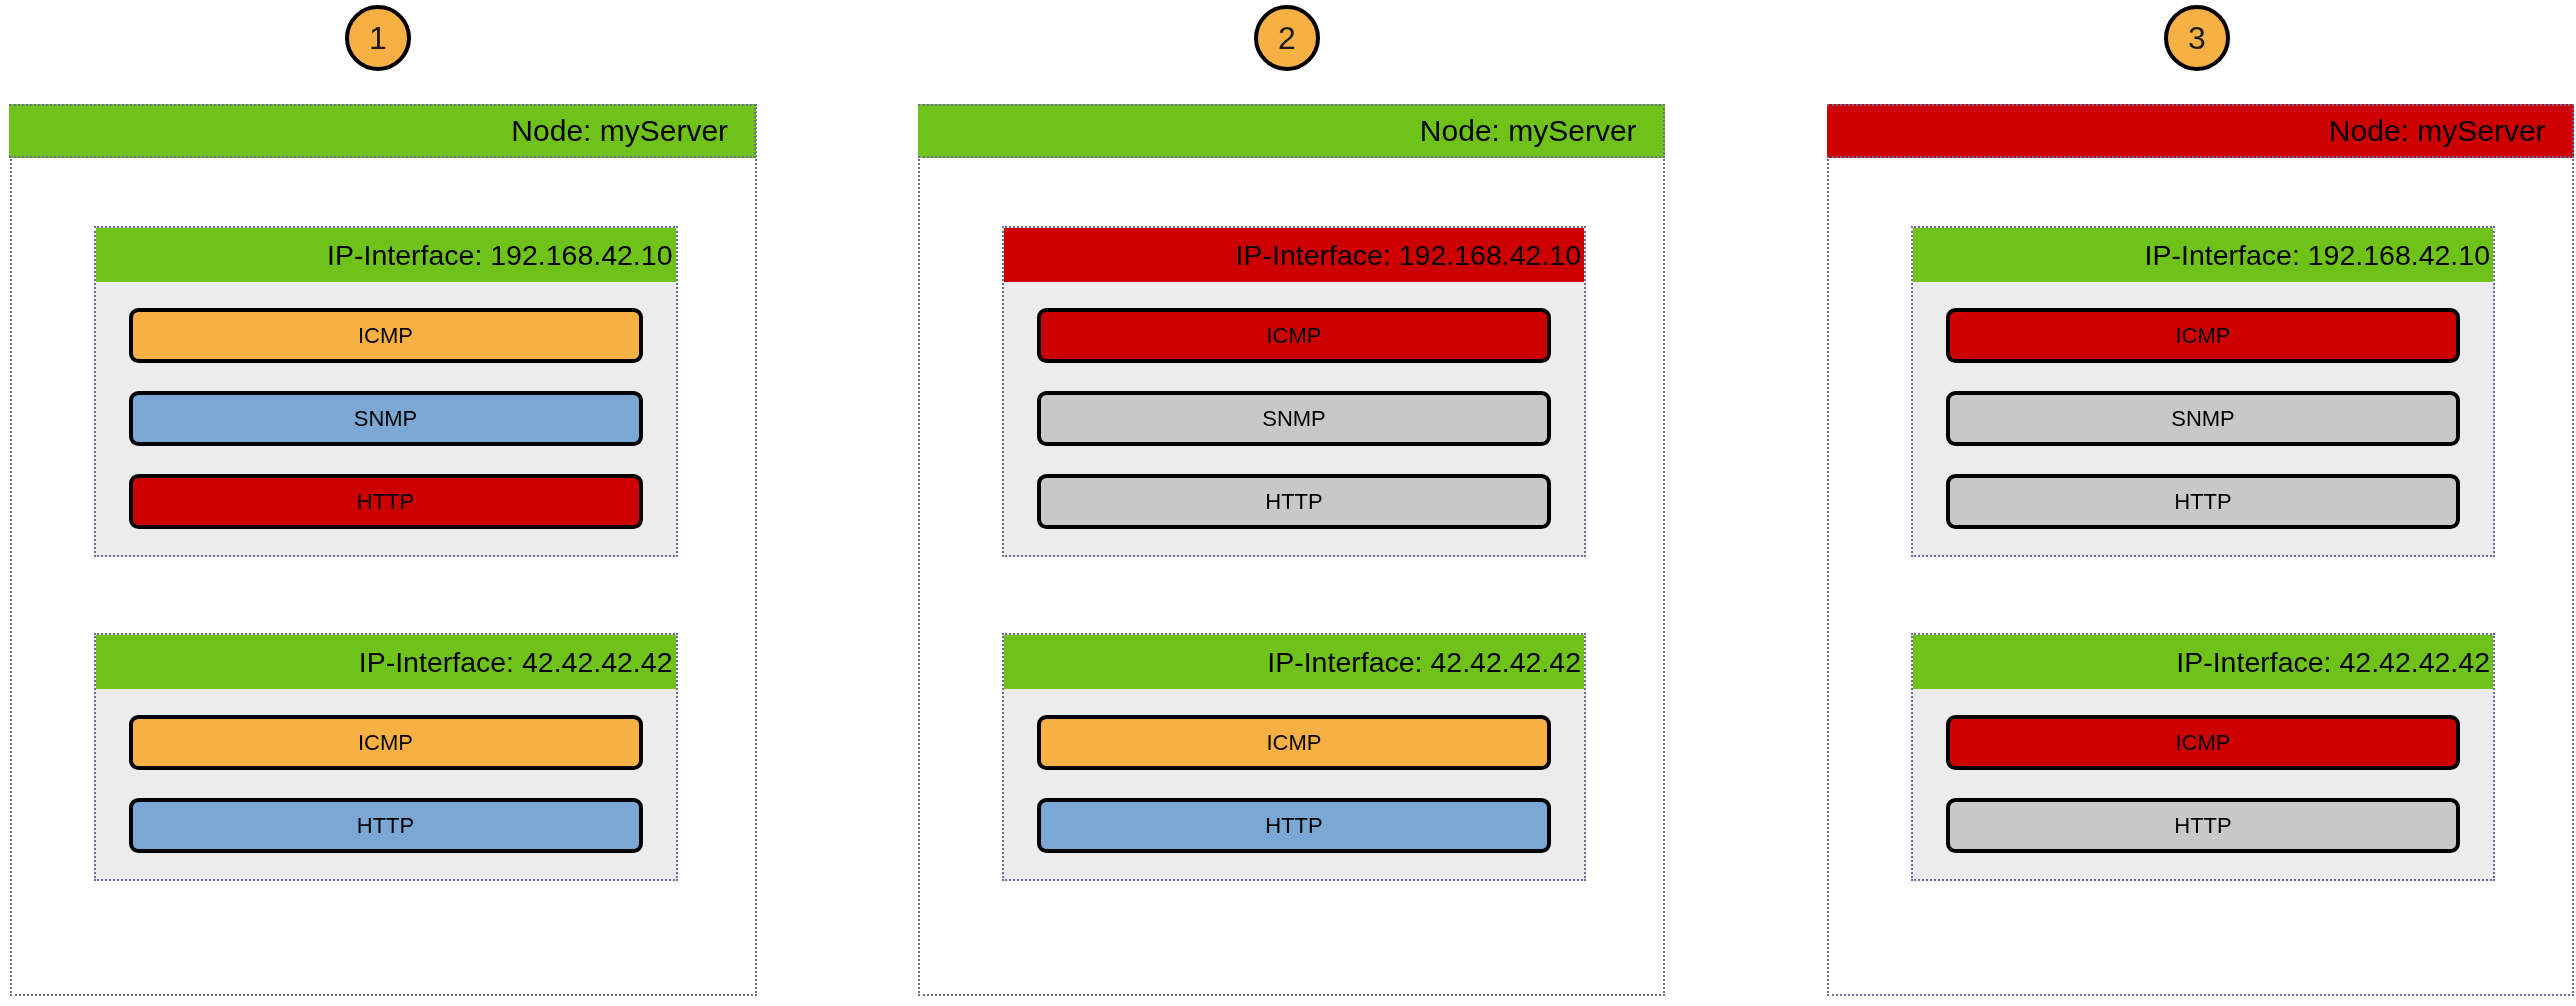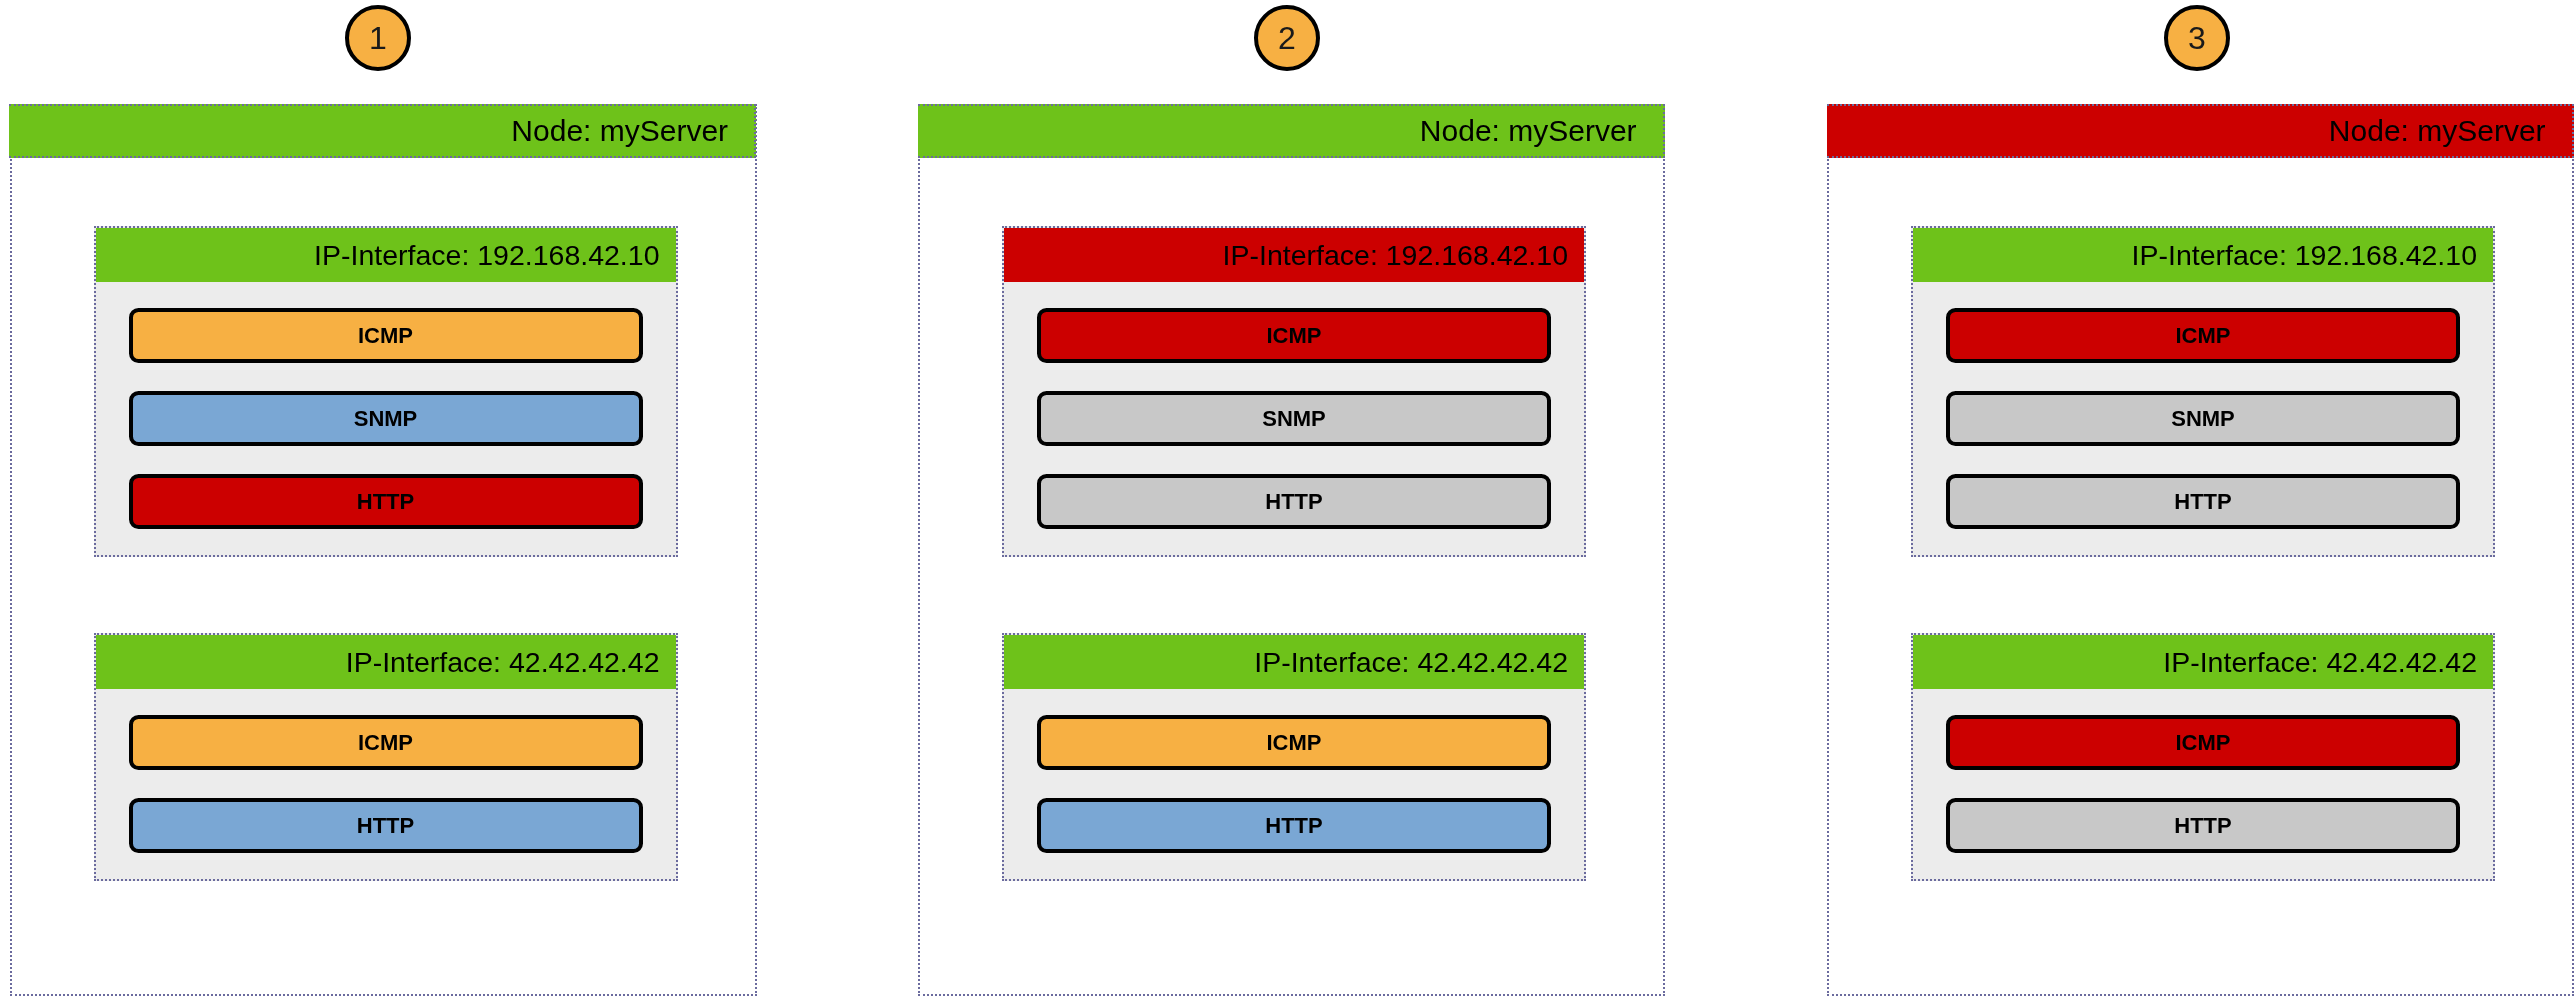--- a/index.html
+++ b/index.html
@@ -69,21 +69,21 @@
     box-sizing: border-box;
     border: 2.4px dotted #6b6b9e;
     background: #ececec;
   }
   .iface-header {
     box-sizing: border-box;
     height: 54px;
     display: flex;
     align-items: center;
     justify-content: flex-end;
-    padding-right: 16px;
+    padding-right: 3px;
     font-size: 28.5px;
     color: #000000;
   }
   .iface-body {
     box-sizing: border-box;
     padding: 26px 33px 26px 33px;
     display: flex;
     flex-direction: column;
     gap: 28px;
   }
@@ -92,21 +92,20 @@
   .chip {
     box-sizing: border-box;
     height: 55px;
     border: 4px solid #000000;
     border-radius: 9.5px;
     display: flex;
     align-items: center;
     justify-content: center;
     font-size: 22px;
     color: #000000;
-    font-weight: bold;
   }
 </style>
 </head>
 <body>
 
 <div class="stage">
 
 <div class="badge" style="left: 345px; top: 4.7px;">1</div>
     <div class="panel" style="left: 9.5px; top: 104px; width: 747px; height: 892px;">
       <div class="node-header" style="width: 747px; left: -2.4px; top: -2.4px; background: rgb(110, 194, 26);">Node: myServer</div>

